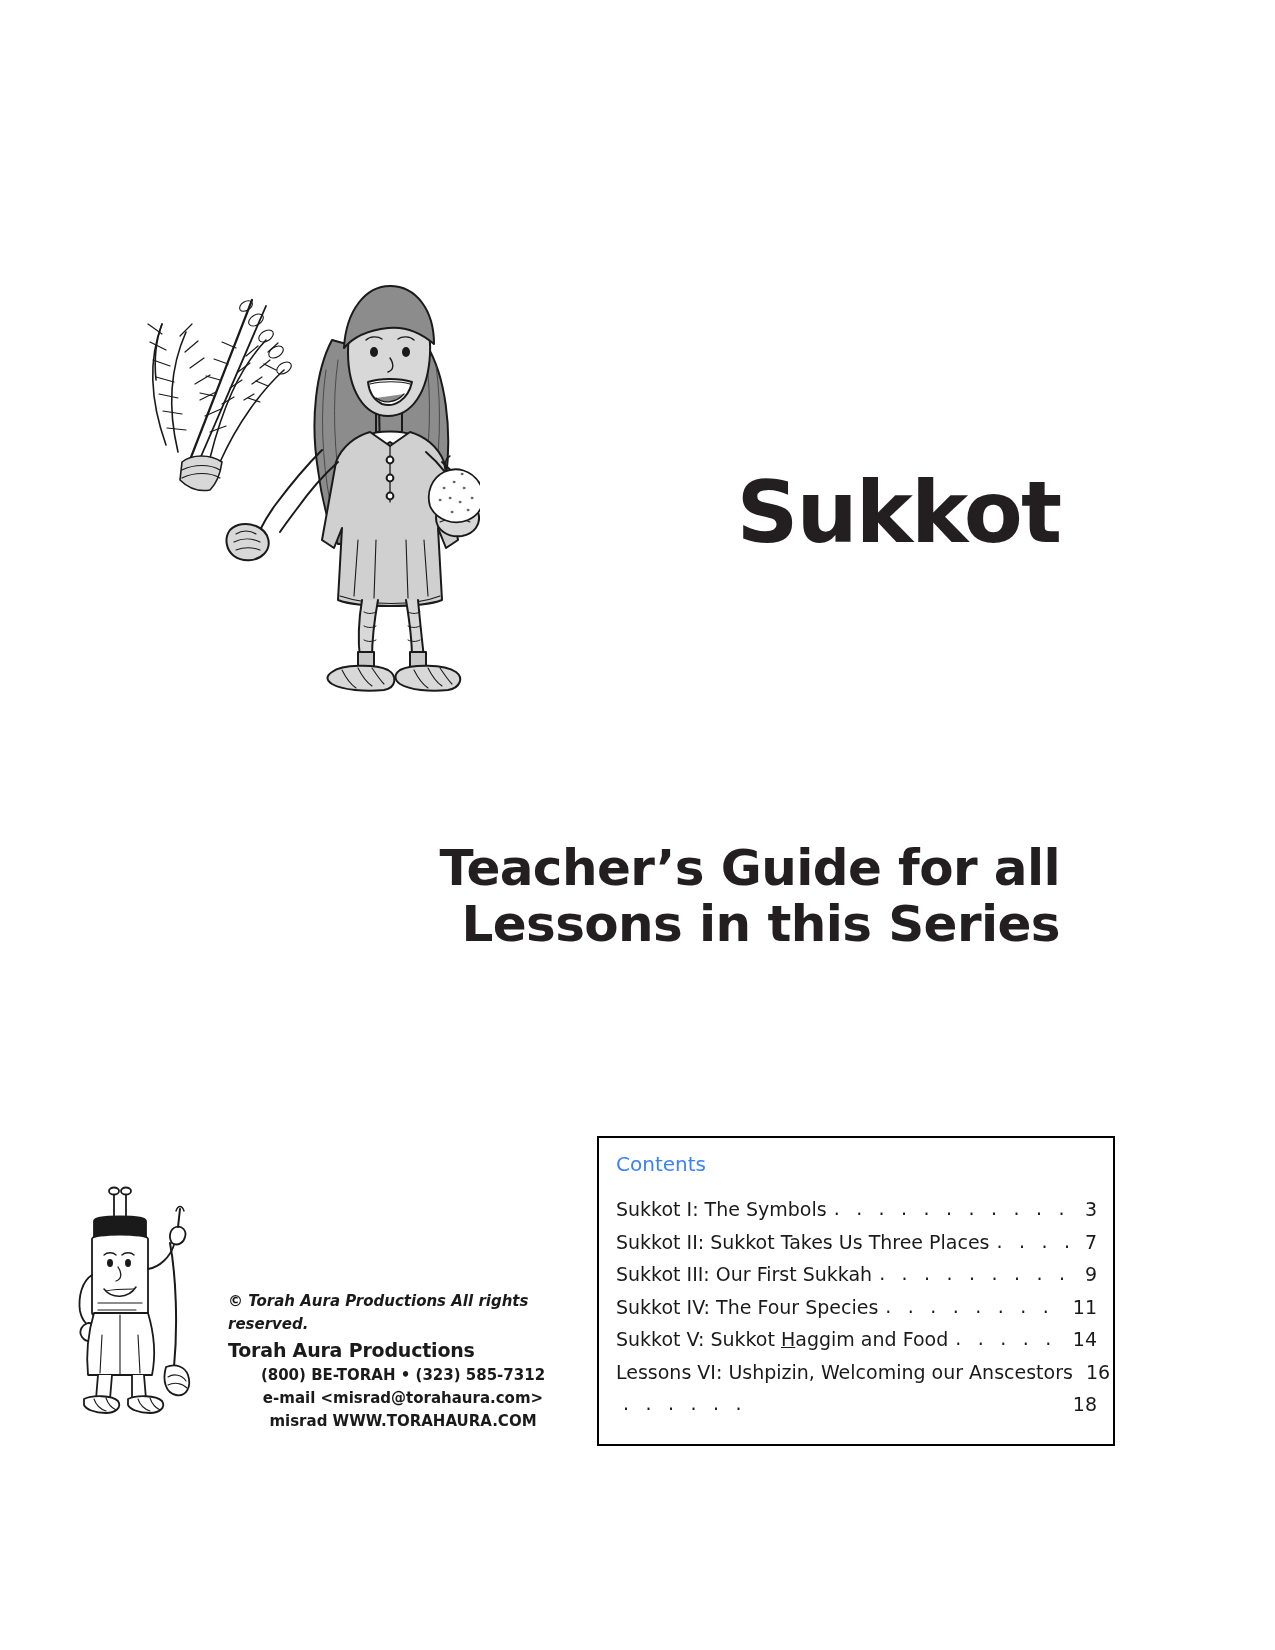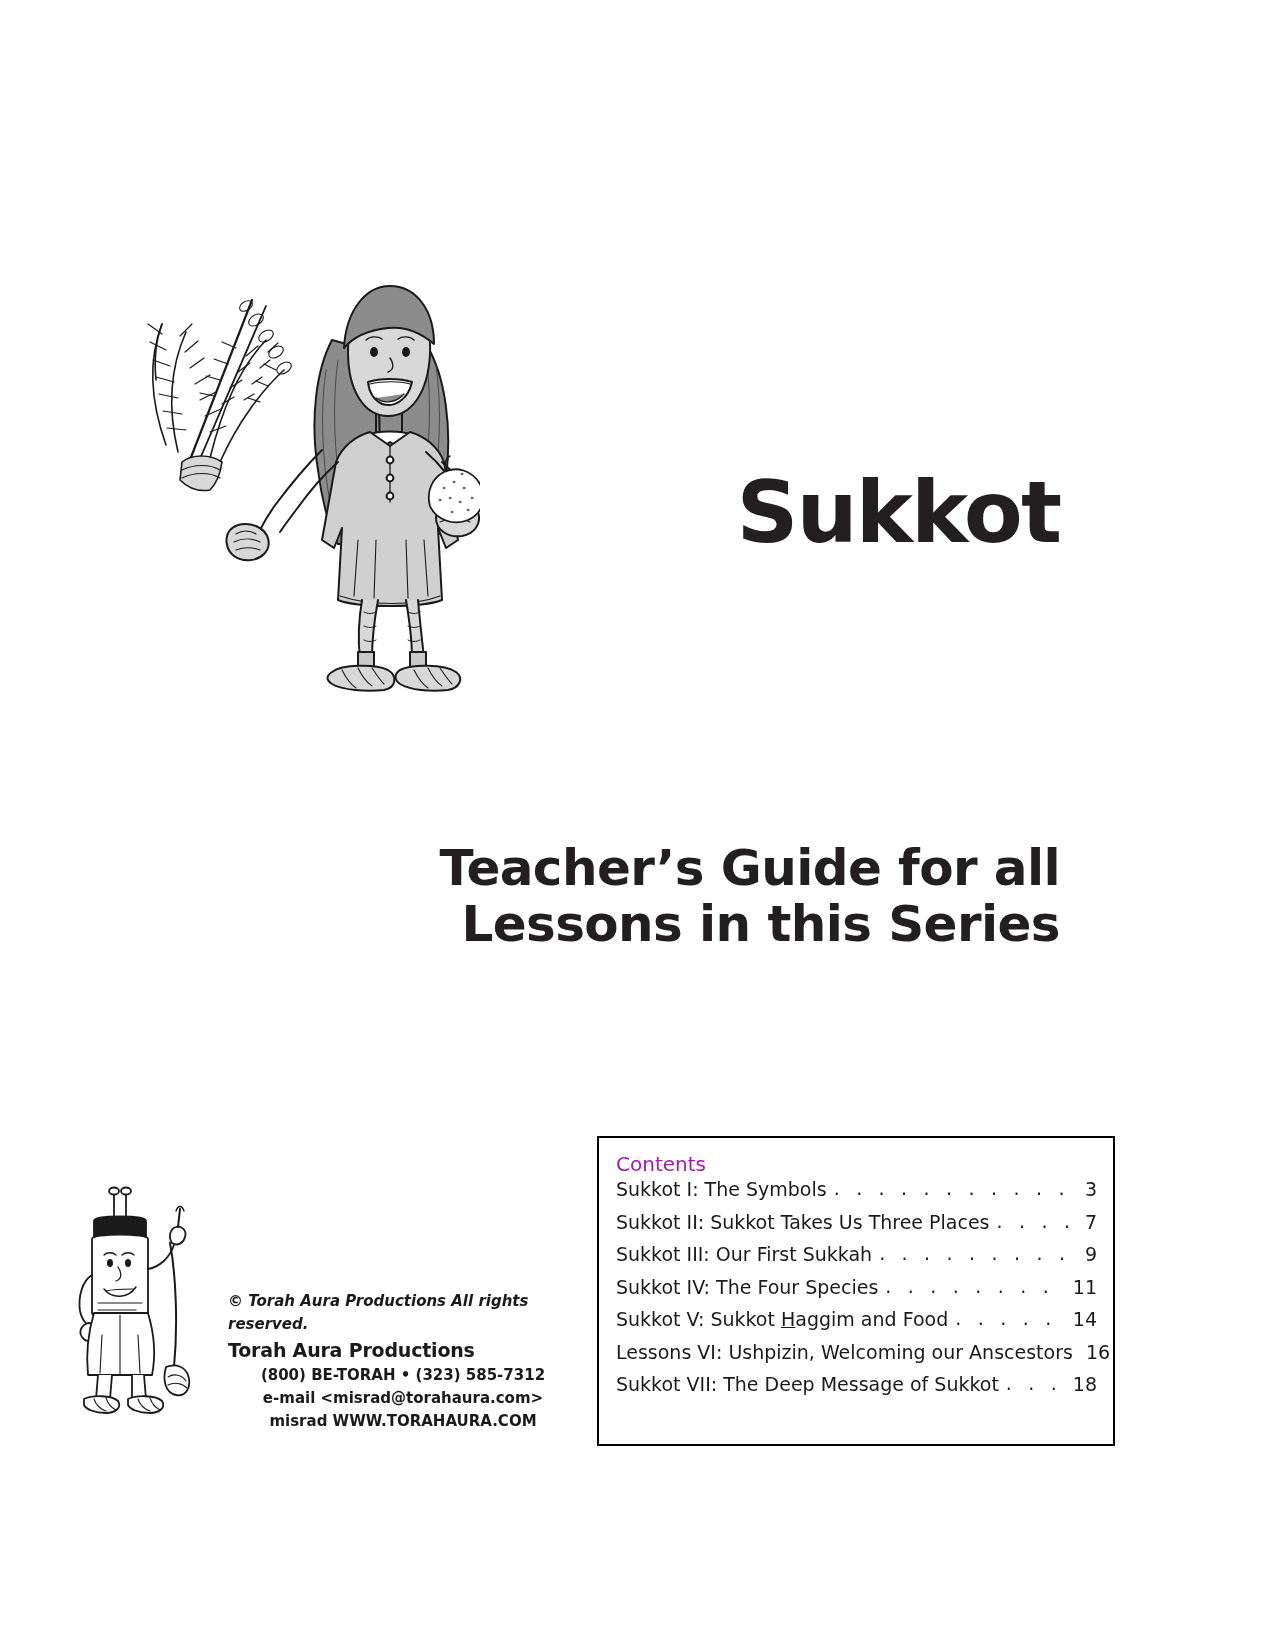--- a/index.html
+++ b/index.html
@@ -104,22 +104,22 @@
     width: 518px;
     height: 310px;
     border: 2px solid #000000;
     box-sizing: border-box;
     padding: 14px 16px 10px 17px;
     background: #fff;
   }
   .contents-heading {
     font-family: "DejaVu Sans", sans-serif;
     font-size: 20px;
-    color: #a21caf;
-    margin-bottom: 2px;
+    color: #3b82f6;
+    margin-bottom: 22px;
   }
   .toc-row {
     display: flex;
     align-items: flex-end;
     font-family: "DejaVu Sans", sans-serif;
     font-size: 19px;
     color: #1a1a1a;
     margin-bottom: 10.5px;
     white-space: nowrap;
   }
@@ -430,17 +430,16 @@
     <span class="toc-page">14</span>
   </div>
 
   <div class="toc-row">
     <span class="toc-label">Lessons VI: Ushpizin, Welcoming our Anscestors</span>
     <span class="toc-dots">.</span>
     <span class="toc-page">16</span>
   </div>
 
   <div class="toc-row">
-    <span class="toc-label">Sukkot VII: The Deep Message of Sukkot</span>
     <span class="toc-dots">. . . . . .</span>
     <span class="toc-page">18</span>
   </div>
 </div>
 
 </body></html>

